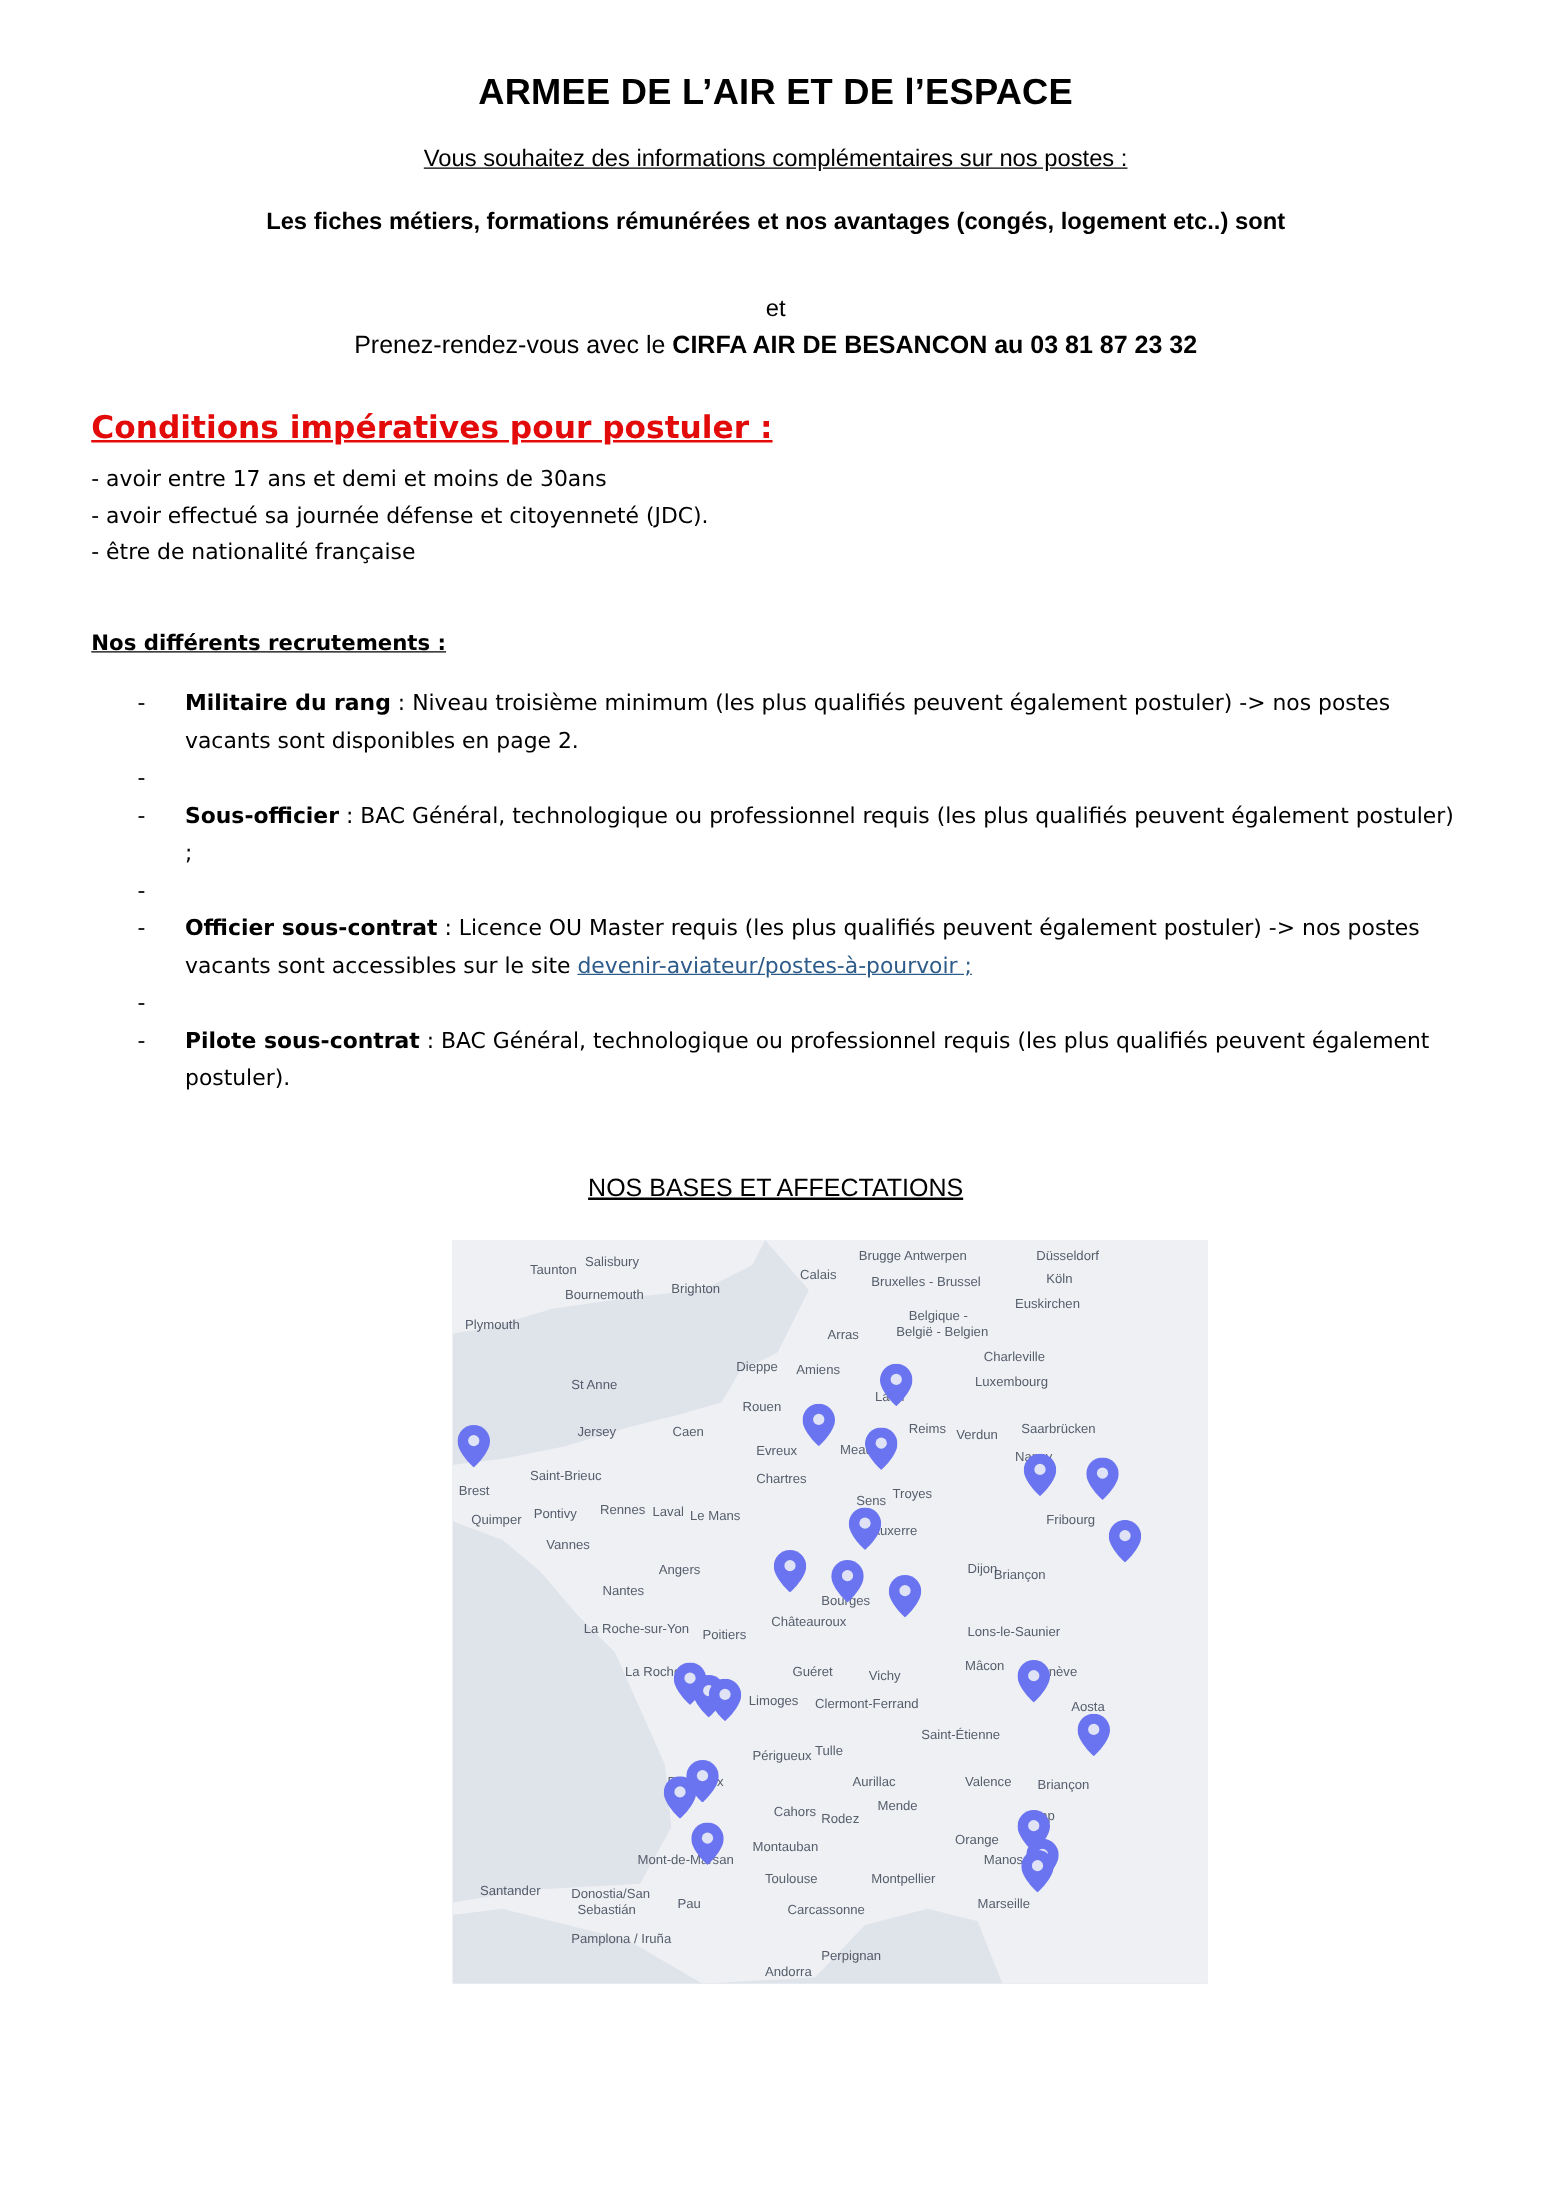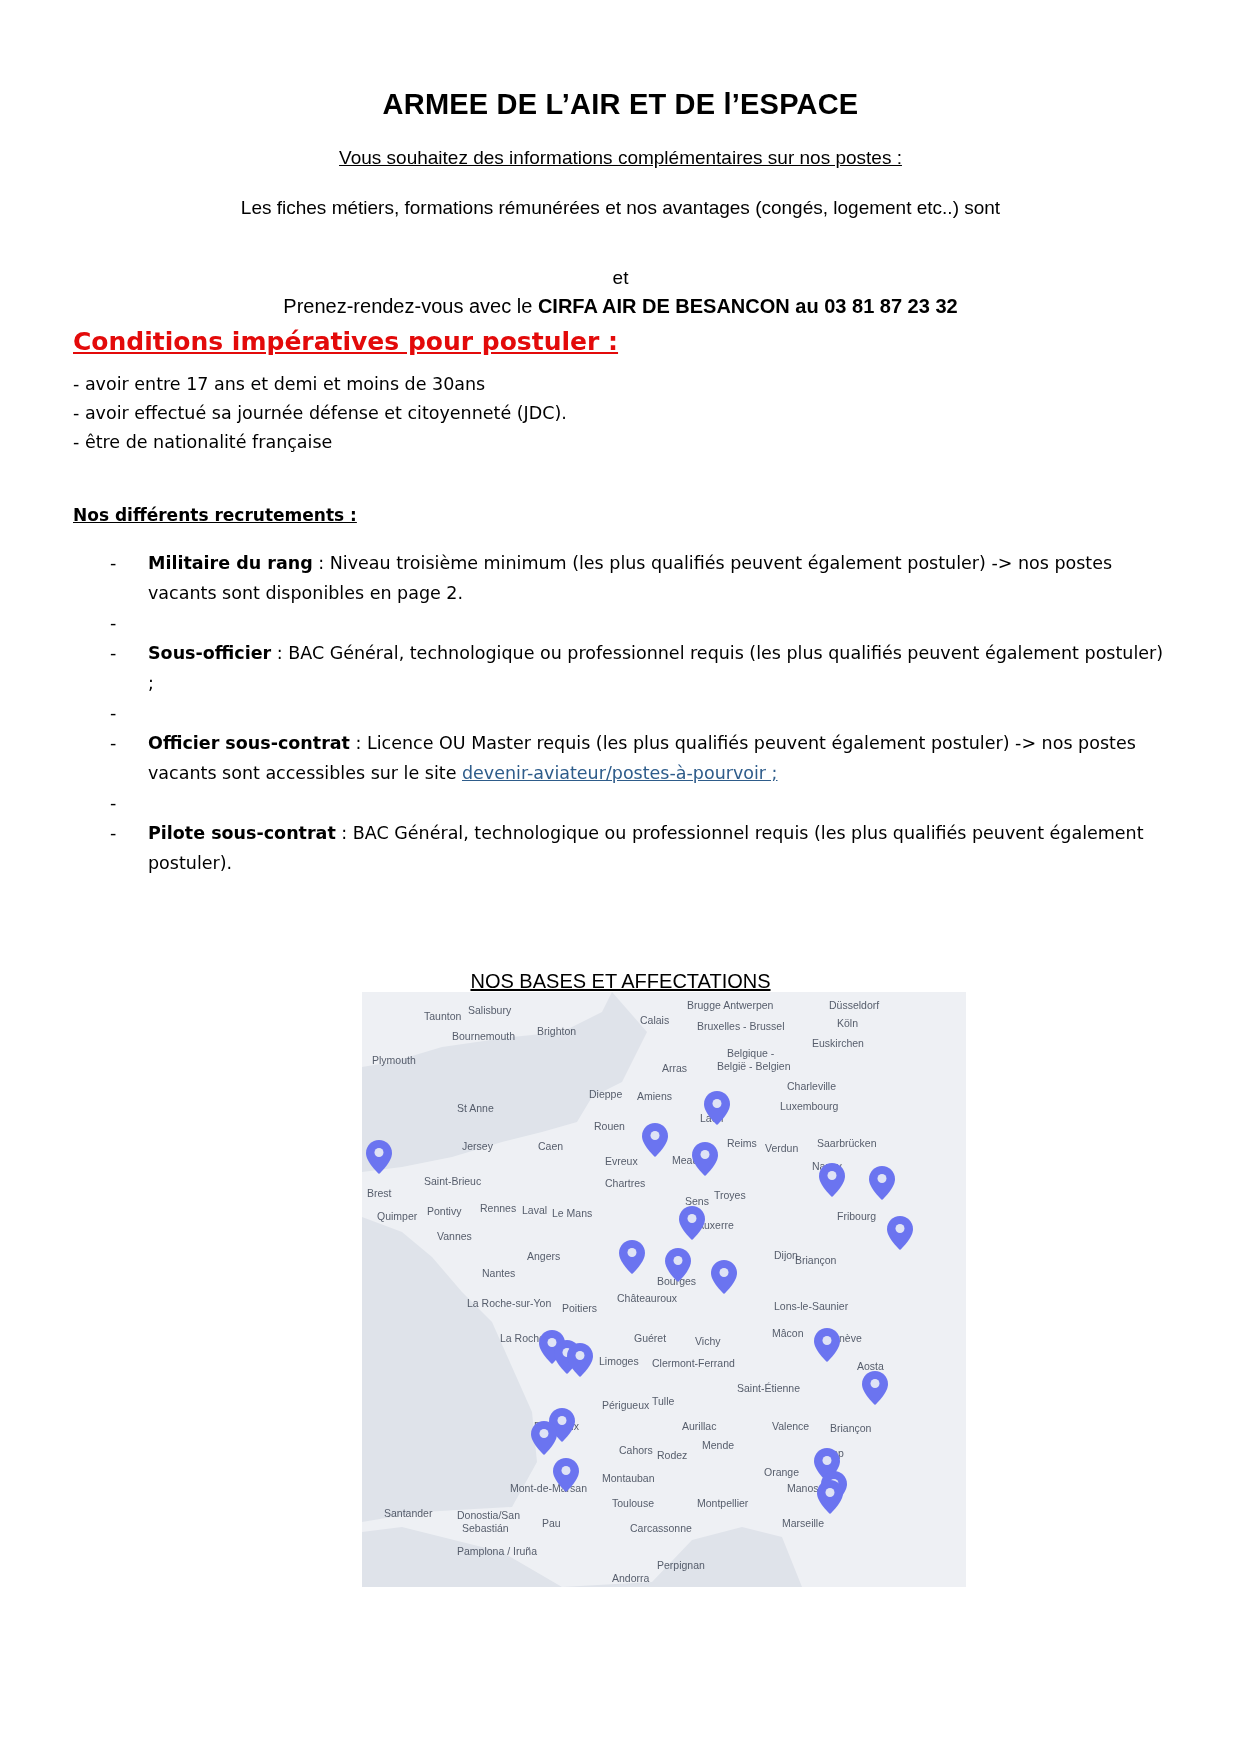--- a/index.html
+++ b/index.html
@@ -1,22 +1,22 @@
 <!DOCTYPE html>
 <html><head>
 <meta charset="utf-8">
 <style>
   html, body { margin:0; padding:0; background:#ffffff; }
   body { width:1241px; height:1755px; position:relative; overflow:hidden; color:#000; }
   .arial { font-family: "Liberation Sans", sans-serif; }
   .calibri { font-family: "DejaVu Sans", sans-serif; }
-  .center { position:absolute; left:0; width:1241px; text-align:center;margin-top:30px; }
+  .center { position:absolute; left:0; width:1241px; text-align:center; }
   #title { top:58px; font-size:29px; font-weight:bold; letter-spacing:0.2px; }
   #subtitle { top:117px; font-size:19px; text-decoration:underline; }
-  #info1 { top:164px; font-size:19px; font-weight:normal; line-height:27px; }
+  #info1 { top:164px; font-size:19px; font-weight:bold; line-height:27px; }
   #info1 a { color:#e31d1d; text-decoration:underline; }
   #et { top:237px; font-size:19px; }
   #rdv { top:265px; font-size:20px; }
   #rdv b { font-weight:bold; }
 
   #cond-title { position:absolute; left:73px; top:327px; font-size:25px; font-weight:bold; color:#e30a0a; text-decoration:underline; }
   .cond-list { position:absolute; left:73px; top:370px; font-size:17.5px; line-height:29px; }
   .cond-list div { white-space:nowrap; }
 
   #recr-title { position:absolute; left:73px; top:505px; font-size:17px; font-weight:bold; text-decoration:underline; }

